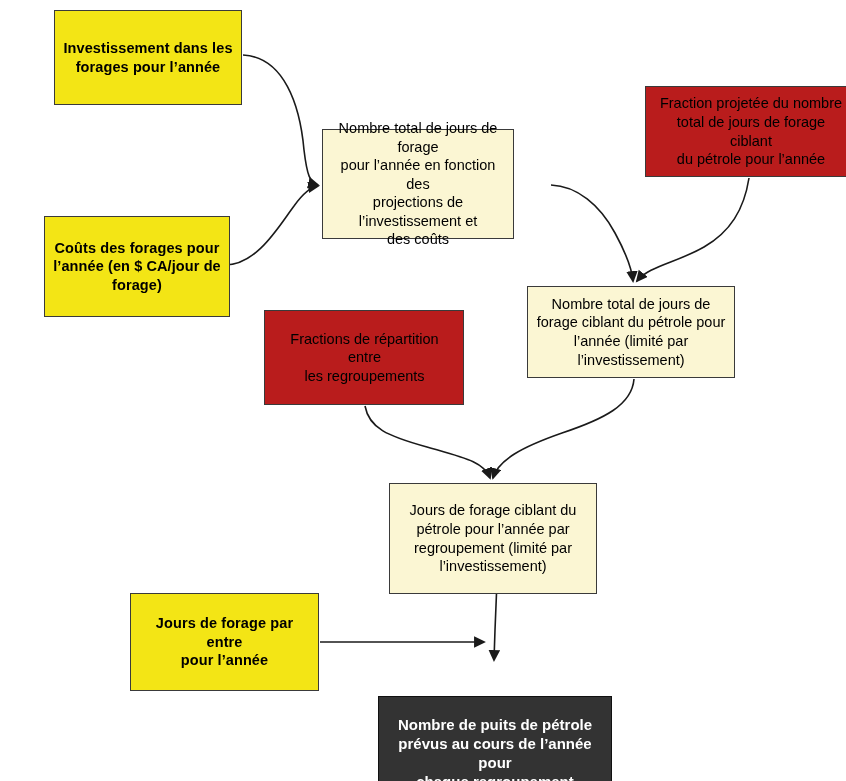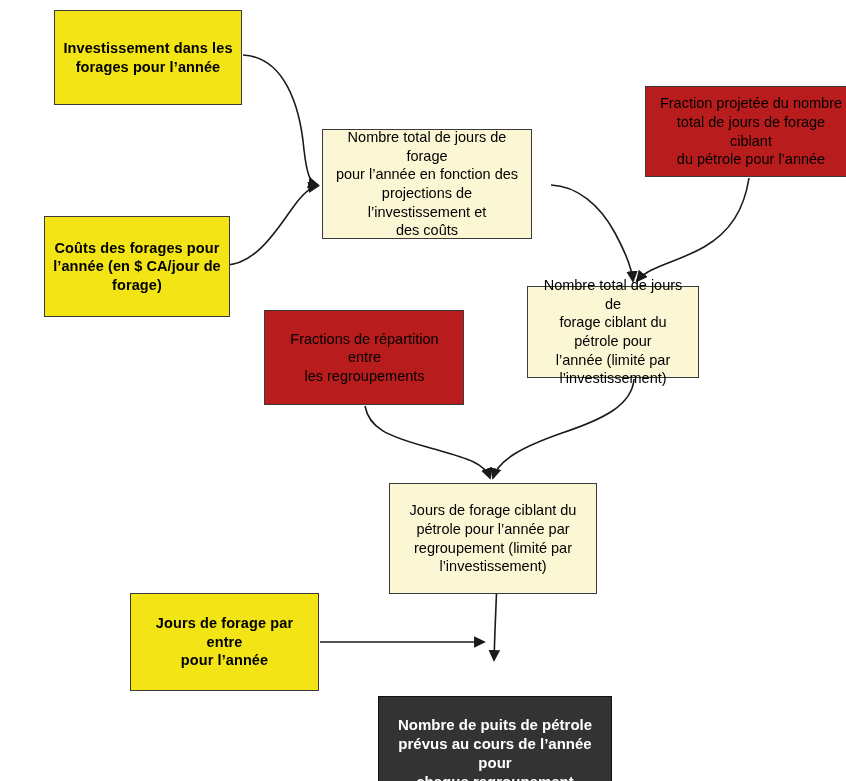--- a/index.html
+++ b/index.html
@@ -99,31 +99,31 @@
       <div class="node input-node" style="left: 12px; top: 216px; width: 186px; height: 101px;">
         <span class="node-label">Coûts  des forages pour
 l’année  (en $ CA/jour  de
 forage)</span>
       </div>
       <div class="node assumption-node" style="left: 613px; top: 86px; width: 212px; height: 91px;">
         <span class="node-label">Fraction projetée du nombre
 total de jours de forage ciblant
 du pétrole pour l’année</span>
       </div>
-      <div class="node calc-node" style="left: 290px; top: 129px; width: 210px; height: 110px;">
+      <div class="node calc-node" style="left: 290px; top: 129px; width: 192px; height: 110px;">
         <span class="node-label">Nombre total de jours de forage
 pour l’année en fonction des
 projections de l’investissement et
 des coûts</span>
       </div>
       <div class="node assumption-node" style="left: 232px; top: 310px; width: 200px; height: 95px; padding-left: 9px;">
         <span class="node-label">Fractions de répartition entre
 les regroupements</span>
       </div>
-      <div class="node calc-node" style="left: 495px; top: 286px; width: 172px; height: 92px;">
+      <div class="node calc-node" style="left: 495px; top: 286px; width: 208px; height: 92px;">
         <span class="node-label">Nombre total de jours de
 forage ciblant du pétrole pour
 l’année (limité par
 l’investissement)</span>
       </div>
       <div class="node calc-node" style="left: 357px; top: 483px; width: 208px; height: 111px;">
         <span class="node-label">Jours de forage ciblant du
 pétrole pour l’année par
 regroupement (limité par
 l’investissement)</span>

